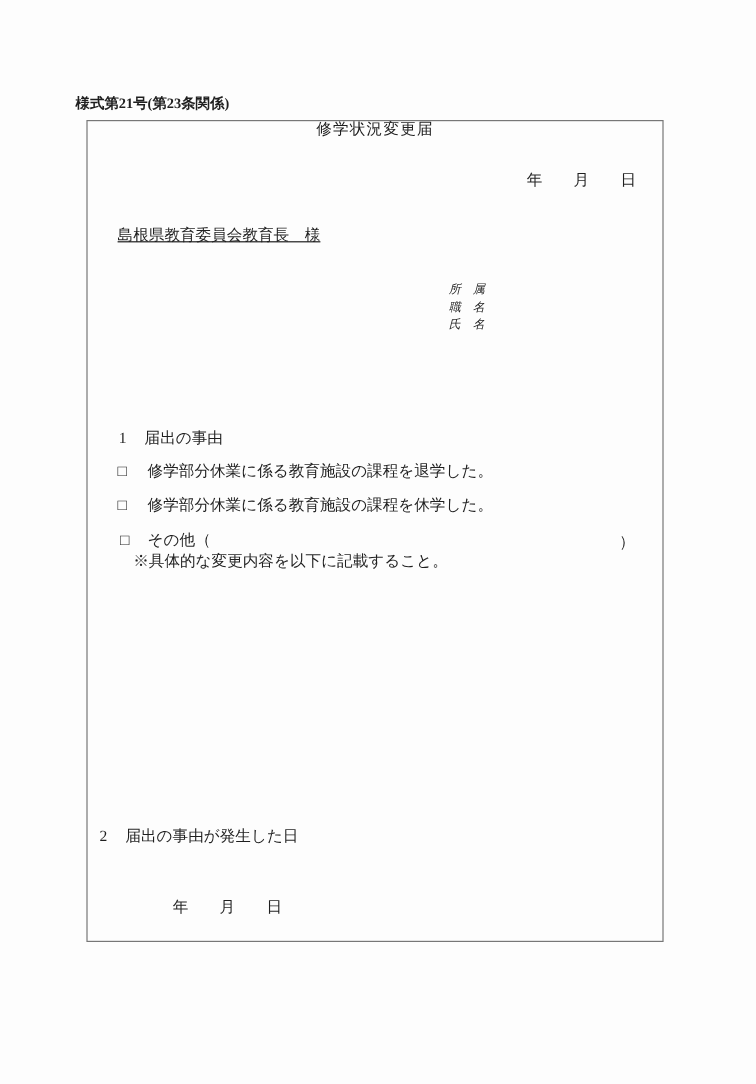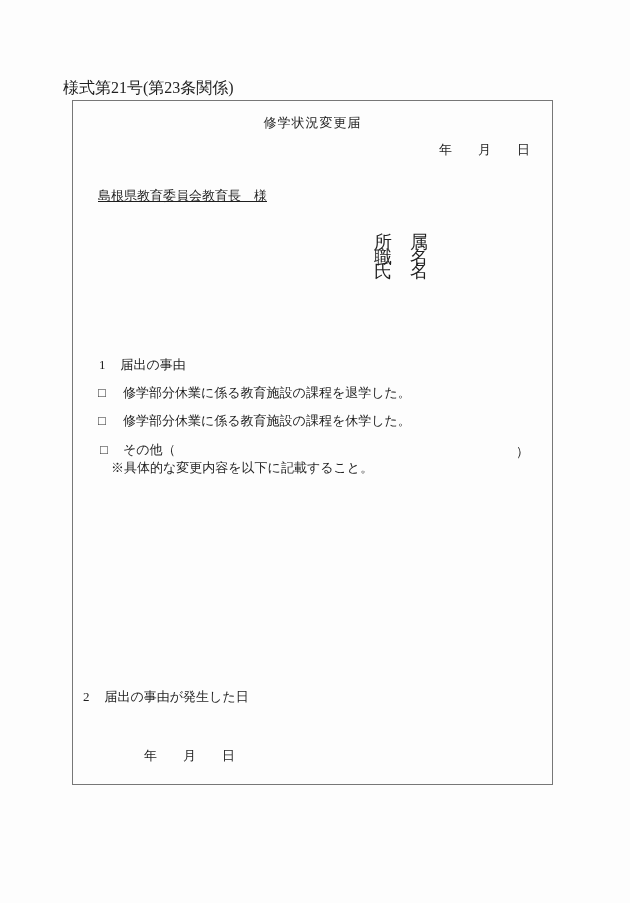--- a/index.html
+++ b/index.html
@@ -5,30 +5,30 @@
   html,body{margin:0;padding:0;}
   body{
     width:630px;height:903px;
     background:#fdfdfd;
     font-family:"Liberation Serif","DejaVu Serif",serif;
     color:#1f1f1f;
     position:relative;
     font-size:13px;
   }
   .page{position:absolute;inset:0;}
-  .form-number{position:absolute;left:63px;top:80px;font-size:16px;line-height:1;}
+  .form-number{position:absolute;left:63px;top:80px;font-size:12px;line-height:1;font-weight:bold;}
   .form-box{
     position:absolute;left:72px;top:100px;width:481px;height:685px;
     border:1px solid #777;background:transparent;box-sizing:border-box;
   }
   .abs{position:absolute;line-height:1;white-space:nowrap;}
-  .doc-title{top:15px;left:0;width:100%;text-align:center;letter-spacing:1px;}
+  .doc-title{top:0;left:0;width:100%;text-align:center;letter-spacing:1px;}
   .date-top{top:42px;right:22px;}
   .addressee{top:88px;left:25px;text-decoration:underline;}
-  .signer-block{top:134px;left:301px;line-height:14.5px;font-size:18px;}
+  .signer-block{top:134px;left:301px;line-height:14.5px;font-size:10px;font-style:italic;}
   .signer-block div{white-space:nowrap;}
   .intro{top:203px;left:25px;}
   .sec-heading .num{display:inline-block;margin-right:15px;}
   .sec1{top:257px;left:10px;margin-left:16px;}
   .cb-row{left:25px;}
   .cb-row .cb{display:inline-block;width:12px;margin-right:13px;cursor:pointer;}
   .cb-row-1{top:285px;}
   .cb-row-2{top:313px;}
   .cb-row-3{top:342px;text-align:center;}
   .close-paren{top:344px;left:443px;}

